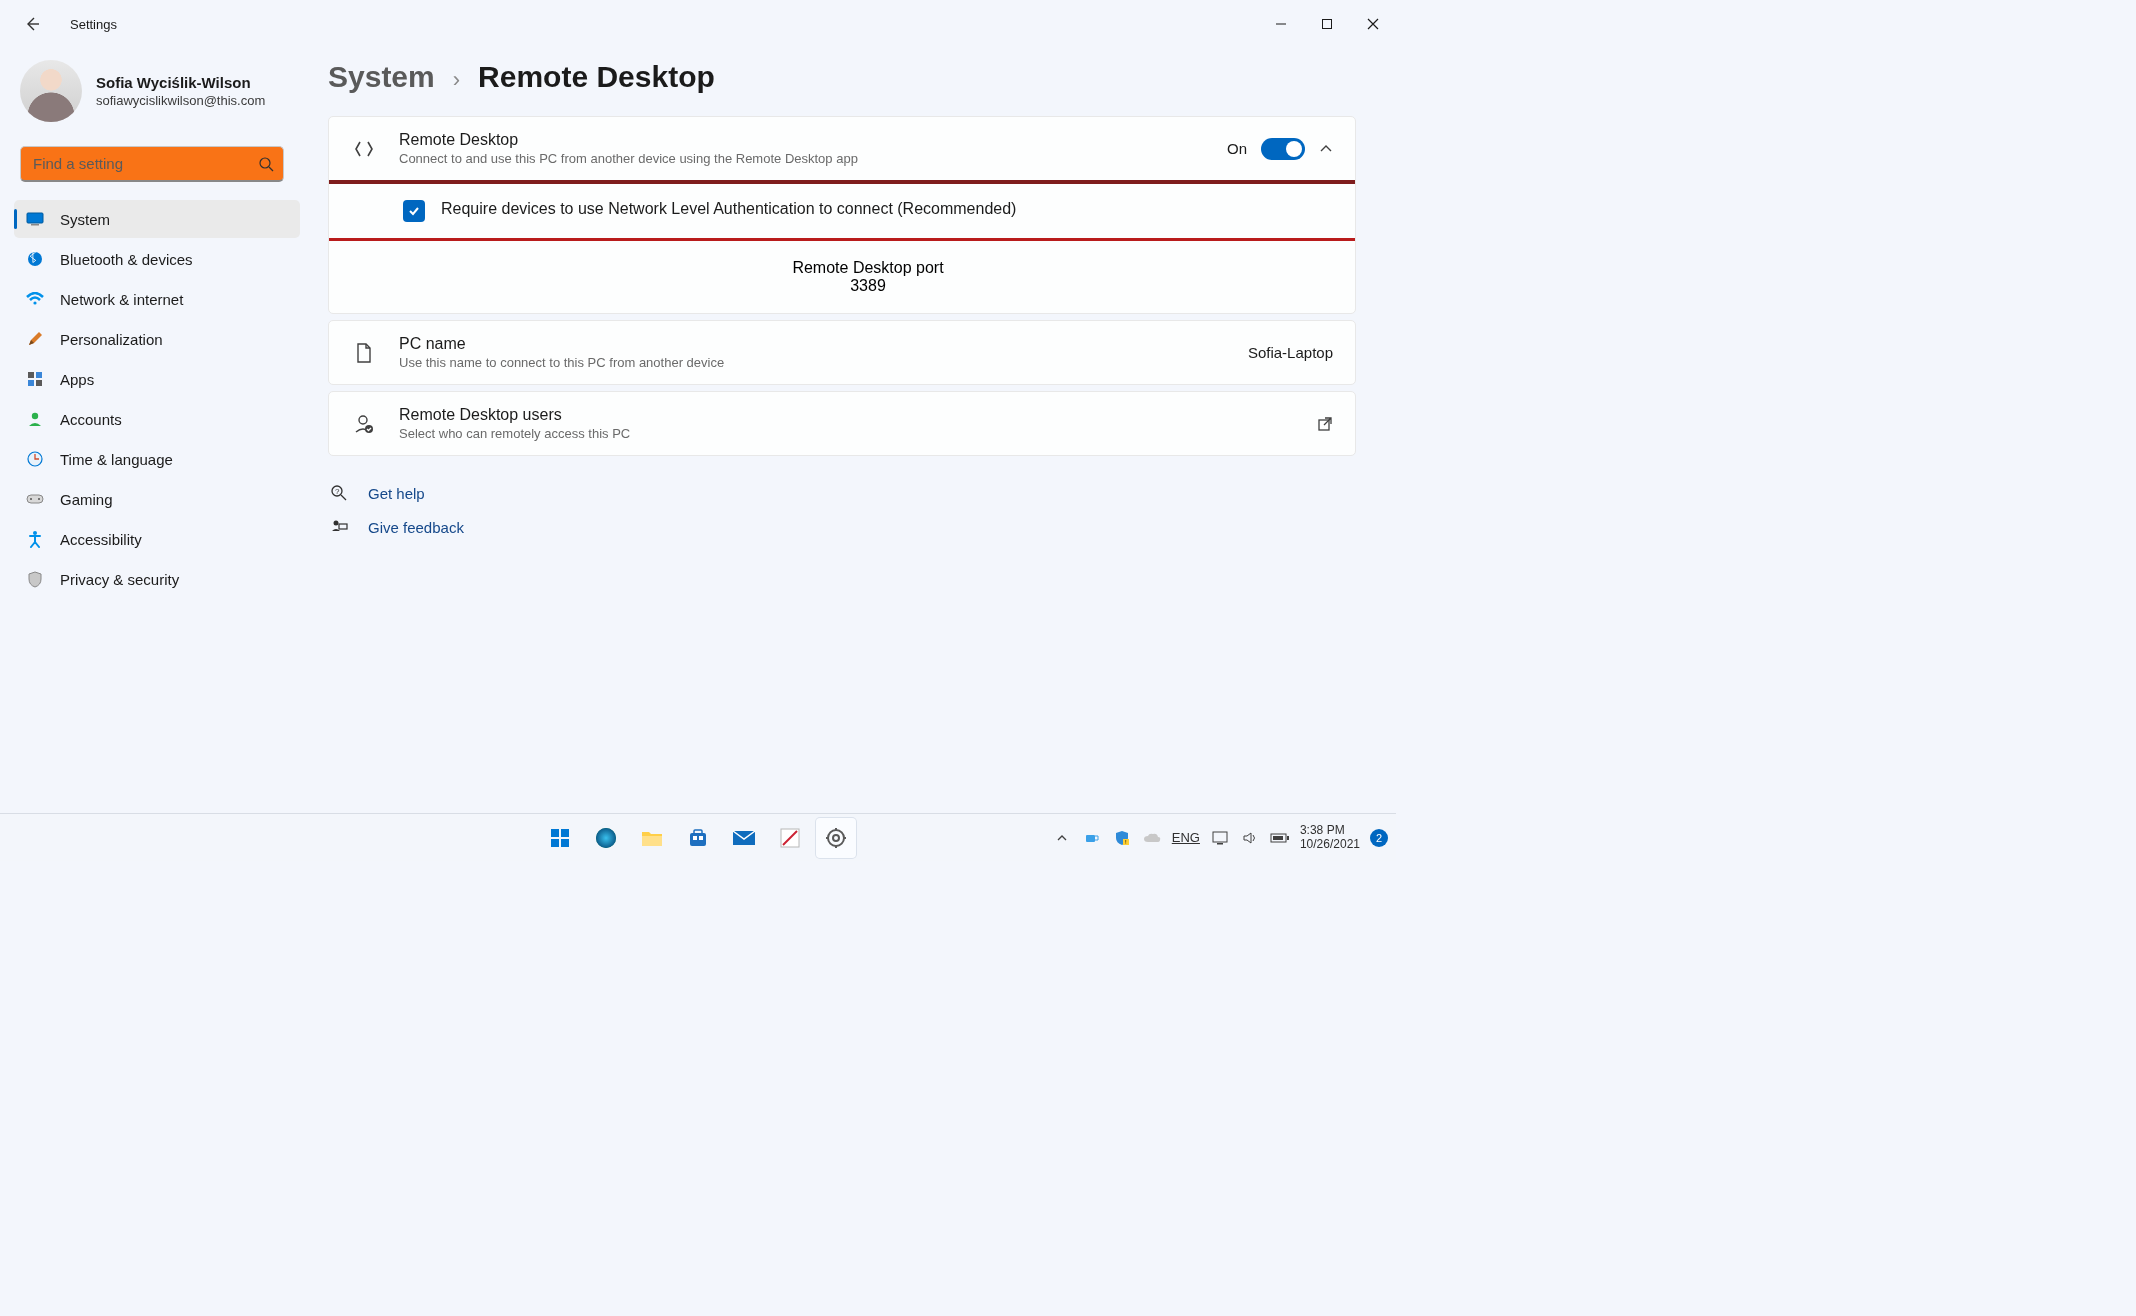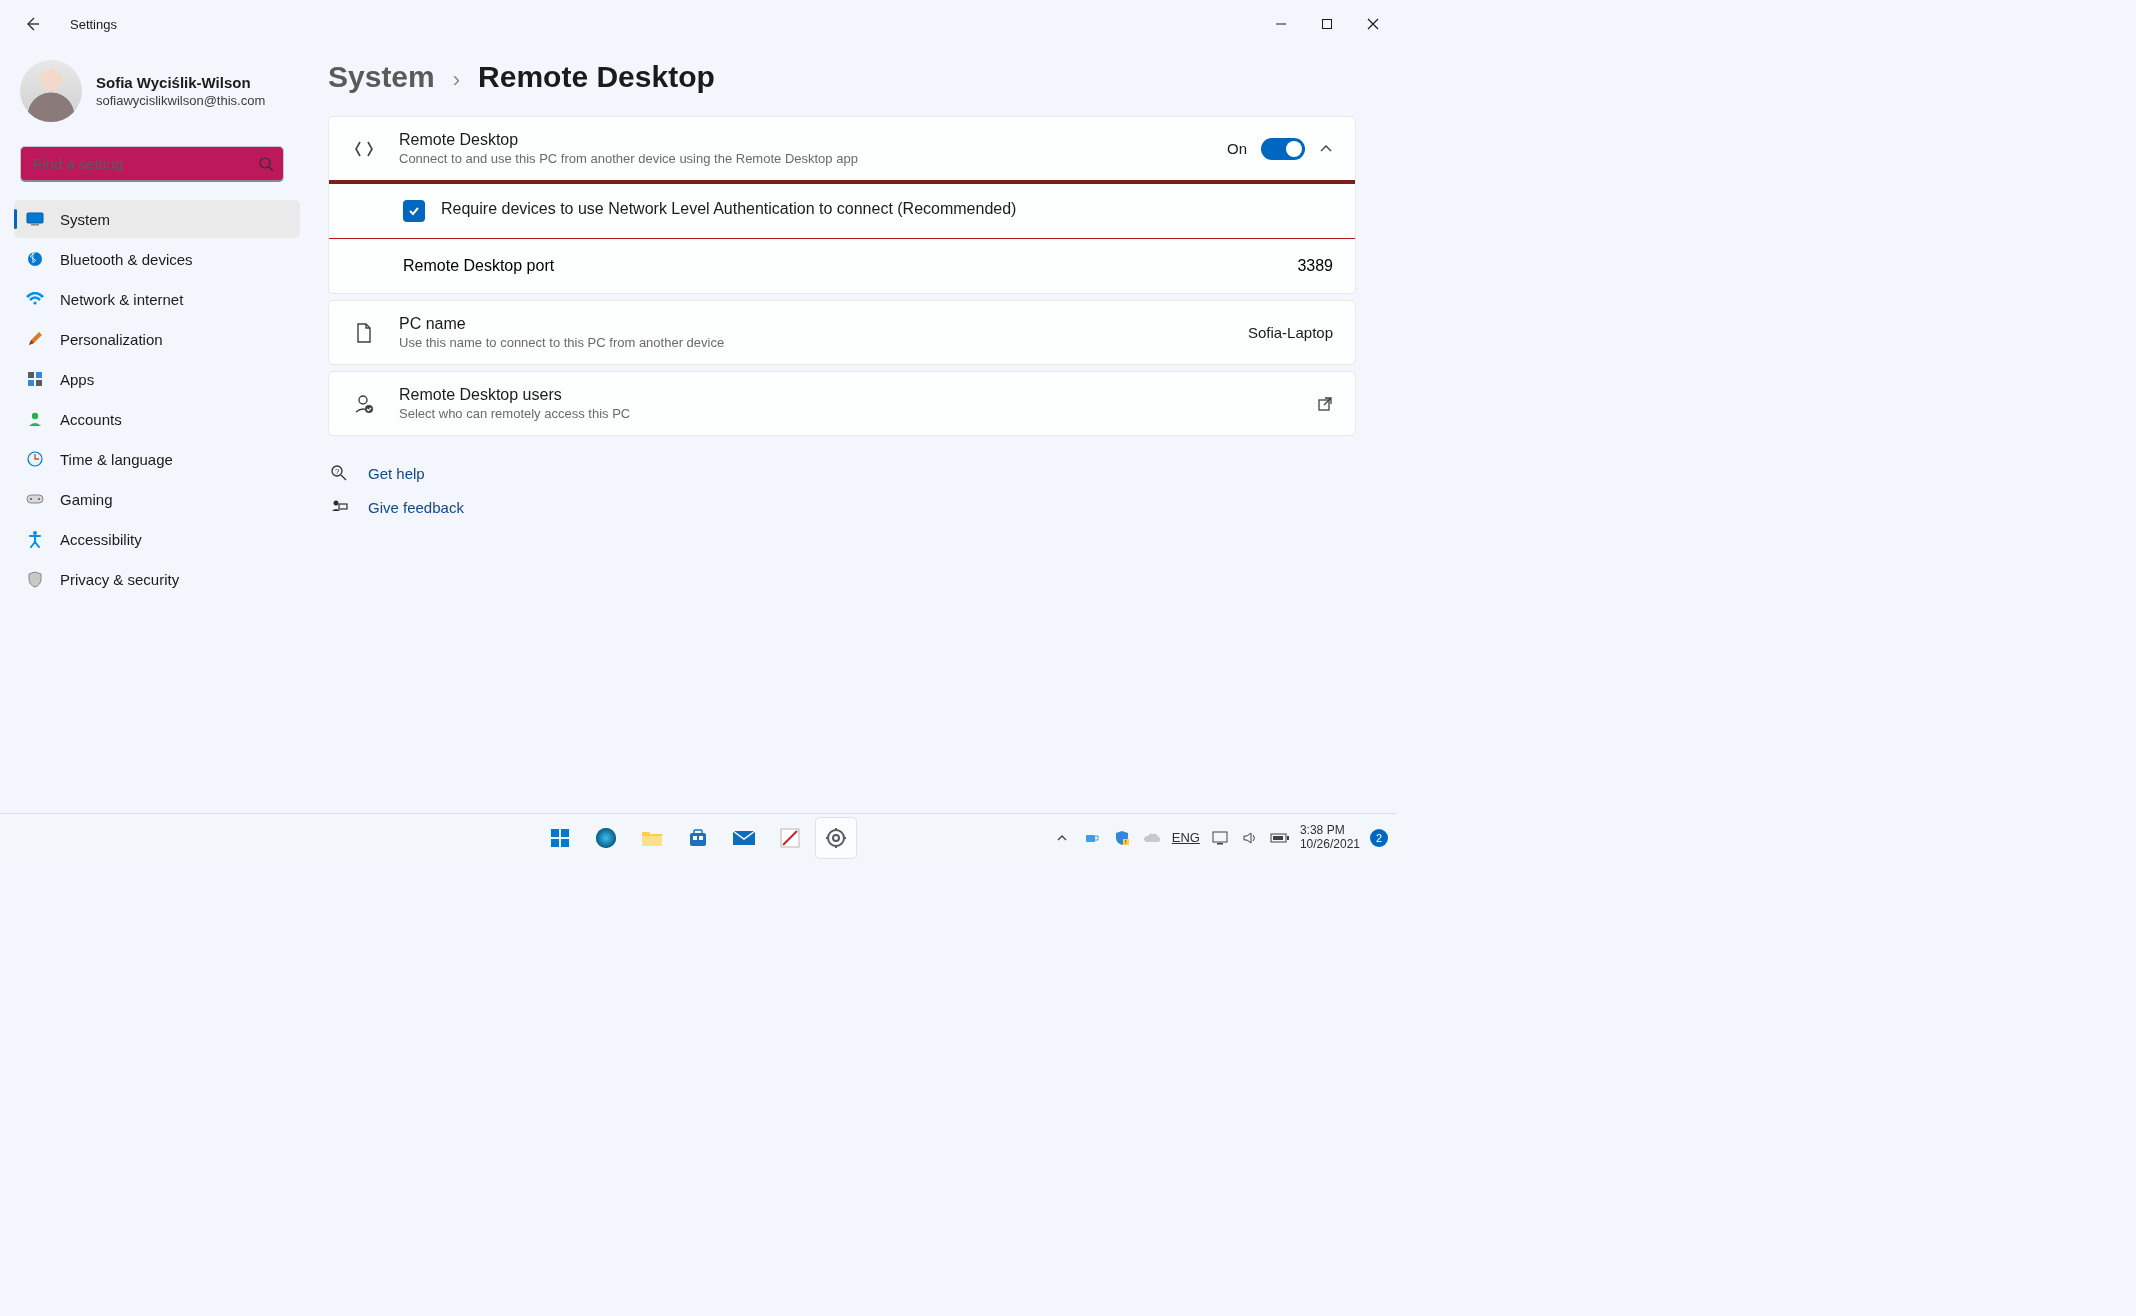--- a/index.html
+++ b/index.html
@@ -15,21 +15,21 @@
   .content { display:flex; height: calc(100% - 48px - 48px); }
 
   
   .sidebar { width: 300px; padding: 0 0 0 14px; }
   .profile { display:flex; align-items:center; gap:14px; padding: 12px 6px 18px 6px; }
   .avatar { width:62px; height:62px; border-radius:50%; background:#ddd; background:linear-gradient(#e8e8e8,#cfcfcf); position:relative; overflow:hidden; }
   .avatar::after{content:"";position:absolute;inset:0;background:radial-gradient(circle at 50% 32%,#f2d9c9 0 20%,transparent 21%),radial-gradient(circle at 50% 90%,#8a7a7a 0 36%,transparent 37%);}
   .profile-name { font-size:15px; font-weight:600; color:#1b1b1b; }
   .profile-email { font-size:13px; color:#3a3a3a; margin-top:2px; }
   .search { margin: 6px 6px 18px 6px; position:relative; }
-  .search input { width: 264px; height:36px; border:1px solid #c8c8c8; border-bottom:2px solid #888; border-radius:5px; padding:0 58px 0 12px; font-size:15px; background:#be185d; }
+  .search input { width: 264px; height:36px; border:1px solid #c8c8c8; border-bottom:2px solid #888; border-radius:5px; padding:0 58px 0 12px; font-size:15px; background:#f97316; }
   .search input::placeholder { color:#5a5a5a; }
   .search .icon { position:absolute; right:20px; top:50%; transform:translateY(-50%); }
 
   .nav { display:flex; flex-direction:column; gap:2px; }
   .nav-item { display:flex; align-items:center; height:38px; padding:0 12px; border-radius:5px; cursor:pointer; gap:16px; font-size:15px; color:#1b1b1b; position:relative; }
   .nav-item.active { background:#eaeaea; }
   .nav-item.active::before { content:""; position:absolute; left:0; top:9px; bottom:9px; width:3px; background:#0067c0; border-radius:3px; }
   .nav-icon { width:18px; height:18px; display:flex; align-items:center; justify-content:center; }
 
   
@@ -48,21 +48,21 @@
   .row-trail { display:flex; align-items:center; gap:14px; color:#1b1b1b; font-size:15px; }
   .toggle { width:44px; height:22px; border-radius:11px; background:#0067c0; position:relative; cursor:pointer; }
   .toggle::after { content:""; position:absolute; right:3px; top:3px; width:16px; height:16px; background:#fff; border-radius:50%; }
   .chev { cursor:pointer; }
 
   .subrow { display:flex; padding:16px 22px 16px 74px; gap:16px; border-top:4px solid #7f1d1d; }
   .checkbox { width:22px; height:22px; border-radius:4px; background:#0067c0; display:flex; align-items:center; justify-content:center; cursor:pointer; }
   .checkbox svg { stroke:#fff; }
   .subrow-text { font-size:16px; color:#1b1b1b; }
 
-  .portrow { display:flex; align-items:center; justify-content:space-between; padding:18px 22px 18px 74px; border-top:1px solid #b91c1c; font-size:16px; }
+  .portrow { display:flex; align-items:center; justify-content:space-between; padding:18px 22px 18px 74px; border-top:3px solid #b91c1c; font-size:16px;flex-direction:column; }
 
   .links { margin-top:28px; display:flex; flex-direction:column; gap:16px; padding-left:2px; }
   .link { display:flex; align-items:center; gap:20px; color:#15488a; font-size:15px; cursor:pointer; }
   .link-icon { width:18px; height:18px; color:#303030; }
 
   
   .taskbar { position:absolute; bottom:0; left:0; right:0; height:48px; background:#f3f6fb; border-top:1px solid #d8dde5; display:flex; align-items:center; }
   .tb-center { position:absolute; left:50%; transform:translateX(-50%); display:flex; gap:6px; }
   .tb-item { width:40px; height:40px; display:flex; align-items:center; justify-content:center; border-radius:4px; cursor:pointer; }
   .tb-item.active { background:#fafcff; box-shadow:0 0 0 1px #dbe2ec; }

